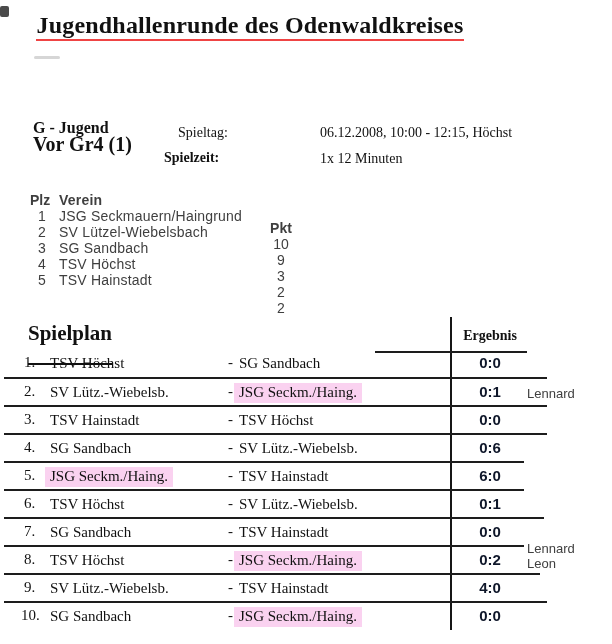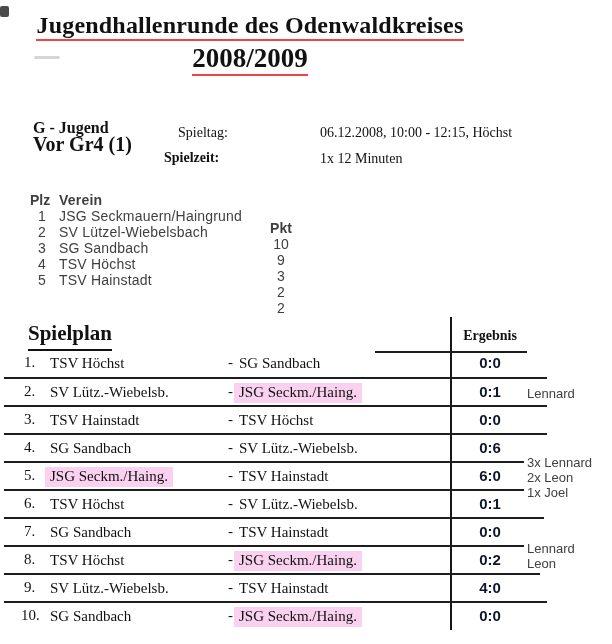--- a/index.html
+++ b/index.html
@@ -60,21 +60,21 @@
   .st-plz { position: absolute; left: 28px; width: 28px; text-align: center; }
   .st-verein { position: absolute; left: 59px; white-space: nowrap; letter-spacing: 0.2px; }
   .st-pkt { position: absolute; left: 264px; width: 34px; text-align: center; margin-top: 28px; }
   .st-head { font-weight: bold; }
   .st-head .st-plz { text-align: left; left: 30px; }
   
   .spielplan-heading {
     position: absolute; left: 28px; top: 321px;
     font-size: 21px; font-weight: bold;
   }
-  .spielplan-heading span { border-bottom: 2px solid #111; padding-bottom: 4px; }
+  .spielplan-heading span { border-bottom: 2px solid #111; padding-bottom: 18px; }
   .ergebnis-header {
     position: absolute; left: 452px; top: 328px;
     width: 76px; text-align: center;
     font-size: 14px; font-weight: bold;
   }
   
   .vline {
     position: absolute;
     left: 450px; top: 317px;
     width: 2px; height: 313px;
@@ -125,21 +125,20 @@
 </head>
 <body>
 
 <div class="page">
 
   <div class="speck1"></div>
   <div class="speck2"></div>
 
   <div class="title-block">
     <div class="title-main"><span>Jugendhallenrunde des Odenwaldkreises</span></div>
-    <div class="title-season"><span>2008/2009</span></div>
   </div>
 
   <div class="group-label">G - Jugend</div>
   <div class="round-label">Vor Gr4 (1)</div>
   <div class="meta-label spieltag-label">Spieltag:</div>
   <div class="meta-value spieltag-value">06.12.2008, 10:00 - 12:15, Höchst</div>
   <div class="meta-label bold spielzeit-label">Spielzeit:</div>
   <div class="meta-value spielzeit-value">1x 12 Minuten</div>
 
   <div class="standings">
@@ -257,23 +256,18 @@
     <span class="m-no" style="left:21px">10.</span>
     <span class="m-home">SG Sandbach</span>
     <span class="m-dash">-</span>
     <span class="m-away hl">JSG Seckm./Haing.</span>
     <span class="m-result">0:0</span>
   </div>
 
   <div class="goal-note" style="top:386px">
     <div>Lennard</div>
   </div>
-  <div class="goal-note" style="top:455px">
-    <div>3x Lennard</div>
-    <div>2x Leon</div>
-    <div>1x Joel</div>
-  </div>
   <div class="goal-note" style="top:541px">
     <div>Lennard</div>
     <div>Leon</div>
   </div>
 
 </div>
 
 </body></html>

